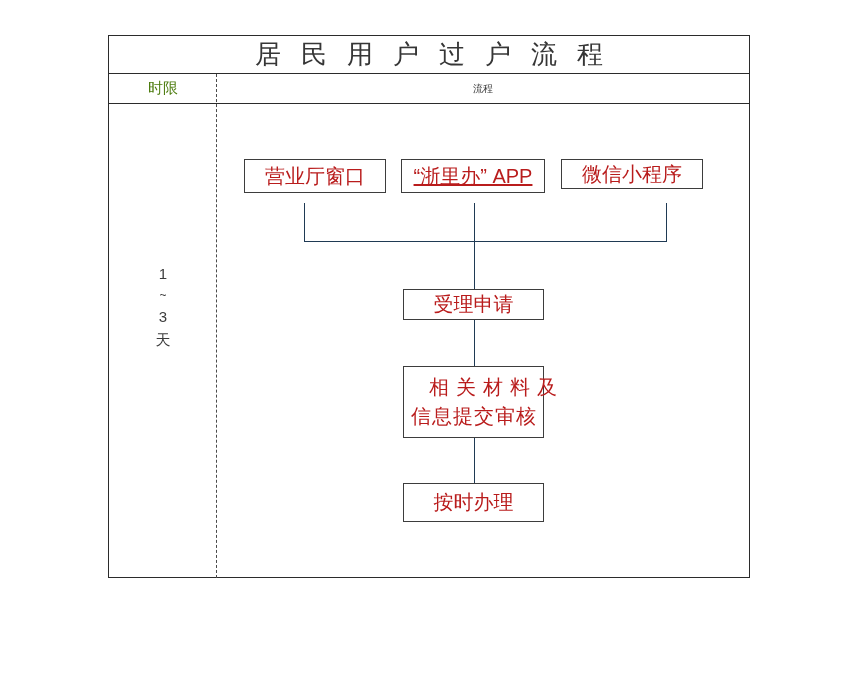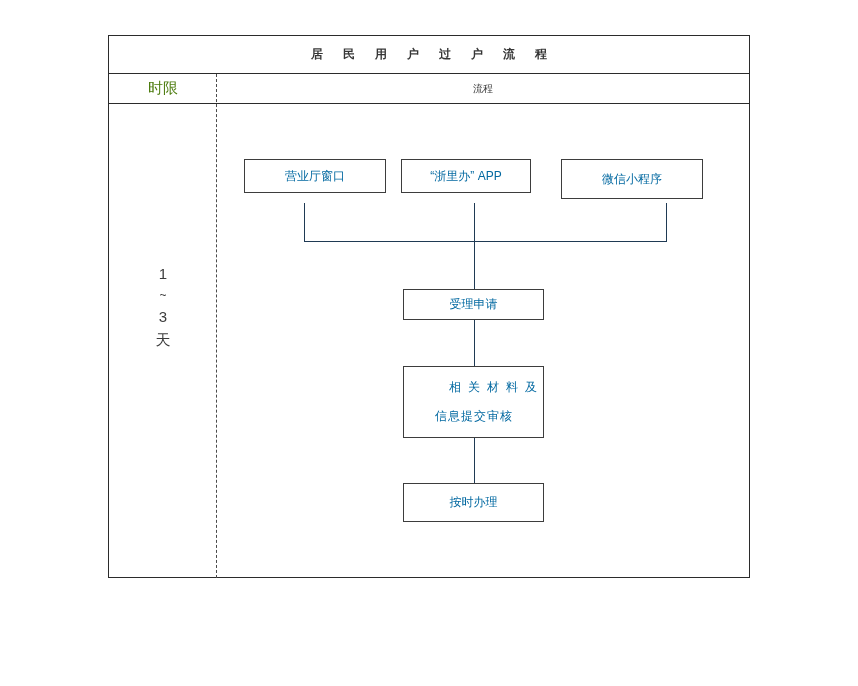--- a/index.html
+++ b/index.html
@@ -29,22 +29,22 @@
     left: 0; top: 0;
     width: 100%;
     height: 38px;
     border-bottom: 1px solid #2b2b2b;
     box-sizing: border-box;
     display: flex;
     align-items: center;
     justify-content: center;
   }
   .title-text {
-    font-size: 12px;
-    font-weight: 700;
+    font-size: 26px;
+    font-weight: 400;
     color: #363636;
     letter-spacing: 20px;
     padding-left: 20px; 
     white-space: nowrap;
   }
   .header-row {
     position: absolute;
     left: 0; top: 38px;
     width: 100%;
     height: 30px;
@@ -96,27 +96,27 @@
     line-height: 20px;
   }
   .flow-box {
     position: absolute;
     border: 1px solid #3d3d3d;
     box-sizing: border-box;
     background: #ffffff;
     display: flex;
     align-items: center;
     justify-content: center;
-    font-size: 12px;
-    color: #0369a1;
+    font-size: 20px;
+    color: #b91c1c;
     white-space: nowrap;
   }
   .entry-1 { left: 135px; top: 123px; width: 142px; height: 34px; }
-  .entry-2 { left: 292px; top: 123px; width: 130px; height: 34px; }
-  .entry-3 { left: 452px; top: 123px; width: 142px; height: 40px; text-align: center; }
+  .entry-2 { left: 292px; top: 123px; width: 144px; height: 34px; text-decoration: underline; }
+  .entry-3 { left: 452px; top: 123px; width: 142px; height: 30px; text-align: center; }
   .step-accept  { left: 294px; top: 253px; width: 141px; height: 31px; }
   .step-materials {
     left: 294px; top: 330px; width: 141px; height: 72px;
     flex-direction: column;
     justify-content: center;
     line-height: 29px;
   }
   .step-materials .ls { letter-spacing: 7px; padding-left: 7px; margin-left: 39px; }
   .step-materials .ls2 { letter-spacing: 1px; padding-left: 1px; text-align: right; }
   .step-ontime  { left: 294px; top: 447px; width: 141px; height: 39px; }

